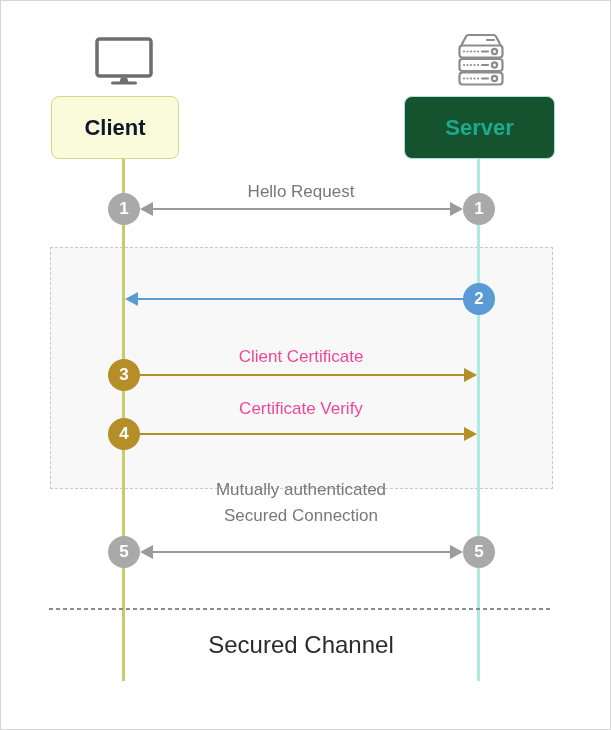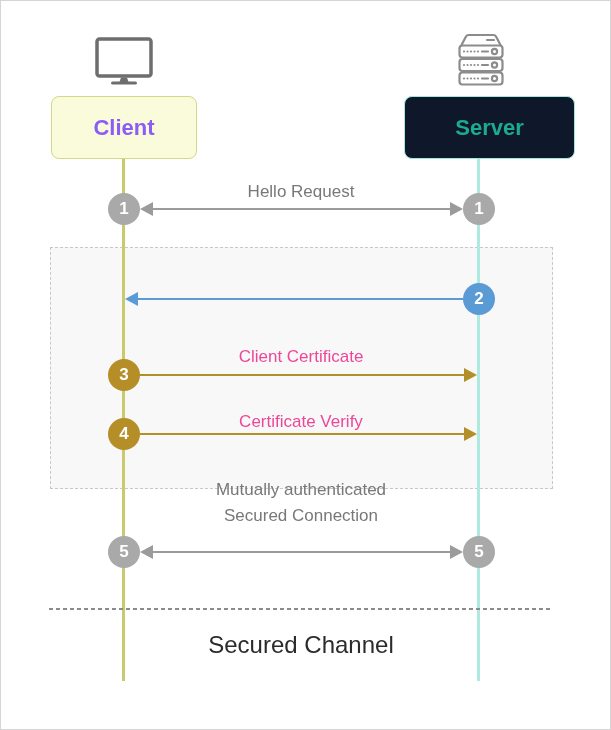--- a/index.html
+++ b/index.html
@@ -7,24 +7,24 @@
     position:relative;width:611px;height:730px;box-sizing:border-box;
     background:#ffffff;border:1px solid #d5d5d5;overflow:hidden;
     font-family:"Liberation Sans", sans-serif;
   }
   .icon{position:absolute;}
   .actor-box{
     position:absolute;box-sizing:border-box;border-radius:8px;
     display:flex;align-items:center;justify-content:center;
     font-size:22px;font-weight:bold;
   }
-  .actor-box.client{left:50px;top:95px;width:146px;height:63px;
-    background:#fafbda;border:1px solid #d5d88a;color:#8b5cf6;}
-  .actor-box.server{left:403px;top:95px;width:171px;height:63px;
-    background:#0f172a;border:1px solid #a3e7da;color:#1cab8f;}
+  .actor-box.client{left:50px;top:95px;width:128px;height:63px;
+    background:#fafbda;border:1px solid #d5d88a;color:#0f172a;}
+  .actor-box.server{left:403px;top:95px;width:151px;height:63px;
+    background:#14532d;border:1px solid #a3e7da;color:#1cab8f;}
   .lifeline{position:absolute;top:158px;width:3px;height:522px;}
   .lifeline.client{left:121px;background:#c7cb6e;}
   .lifeline.server{left:476px;background:#aeeae1;}
   .region{
     position:absolute;left:49px;top:246px;width:503px;height:242px;
     background:#f8f8f8;border:1px dashed #c8c8c8;box-sizing:border-box;
   }
   .msg-label{
     position:absolute;left:100px;width:400px;text-align:center;
     font-size:17px;line-height:20px;
@@ -127,21 +127,21 @@
   <div class="badge b-gray" style="left:107px;top:192px">1</div>
   <div class="badge b-gray" style="left:462px;top:192px">1</div>
 
   <div class="arrow head-left c-blue" style="left:137px;top:297px;width:325px"></div>
   <div class="badge b-blue" style="left:462px;top:282px">2</div>
 
   <div class="msg-label t-gold" style="top:346px">Client Certificate</div>
   <div class="arrow head-right c-gold" style="left:139px;top:373px;width:324px"></div>
   <div class="badge b-gold" style="left:107px;top:358px">3</div>
 
-  <div class="msg-label t-gold" style="top:411px">Certificate Verify</div>
+  <div class="msg-label t-gold" style="top:398px">Certificate Verify</div>
   <div class="arrow head-right c-gold" style="left:139px;top:432px;width:324px"></div>
   <div class="badge b-gold" style="left:107px;top:417px">4</div>
 
   <div class="msg-label t-gray two-line" style="top:476px">
     <span>Mutually authenticated</span>
     <span>Secured Connection</span>
   </div>
   <div class="arrow head-left head-right c-gray" style="left:152px;top:550px;width:297px"></div>
   <div class="badge b-gray" style="left:107px;top:535px">5</div>
   <div class="badge b-gray" style="left:462px;top:535px">5</div>

